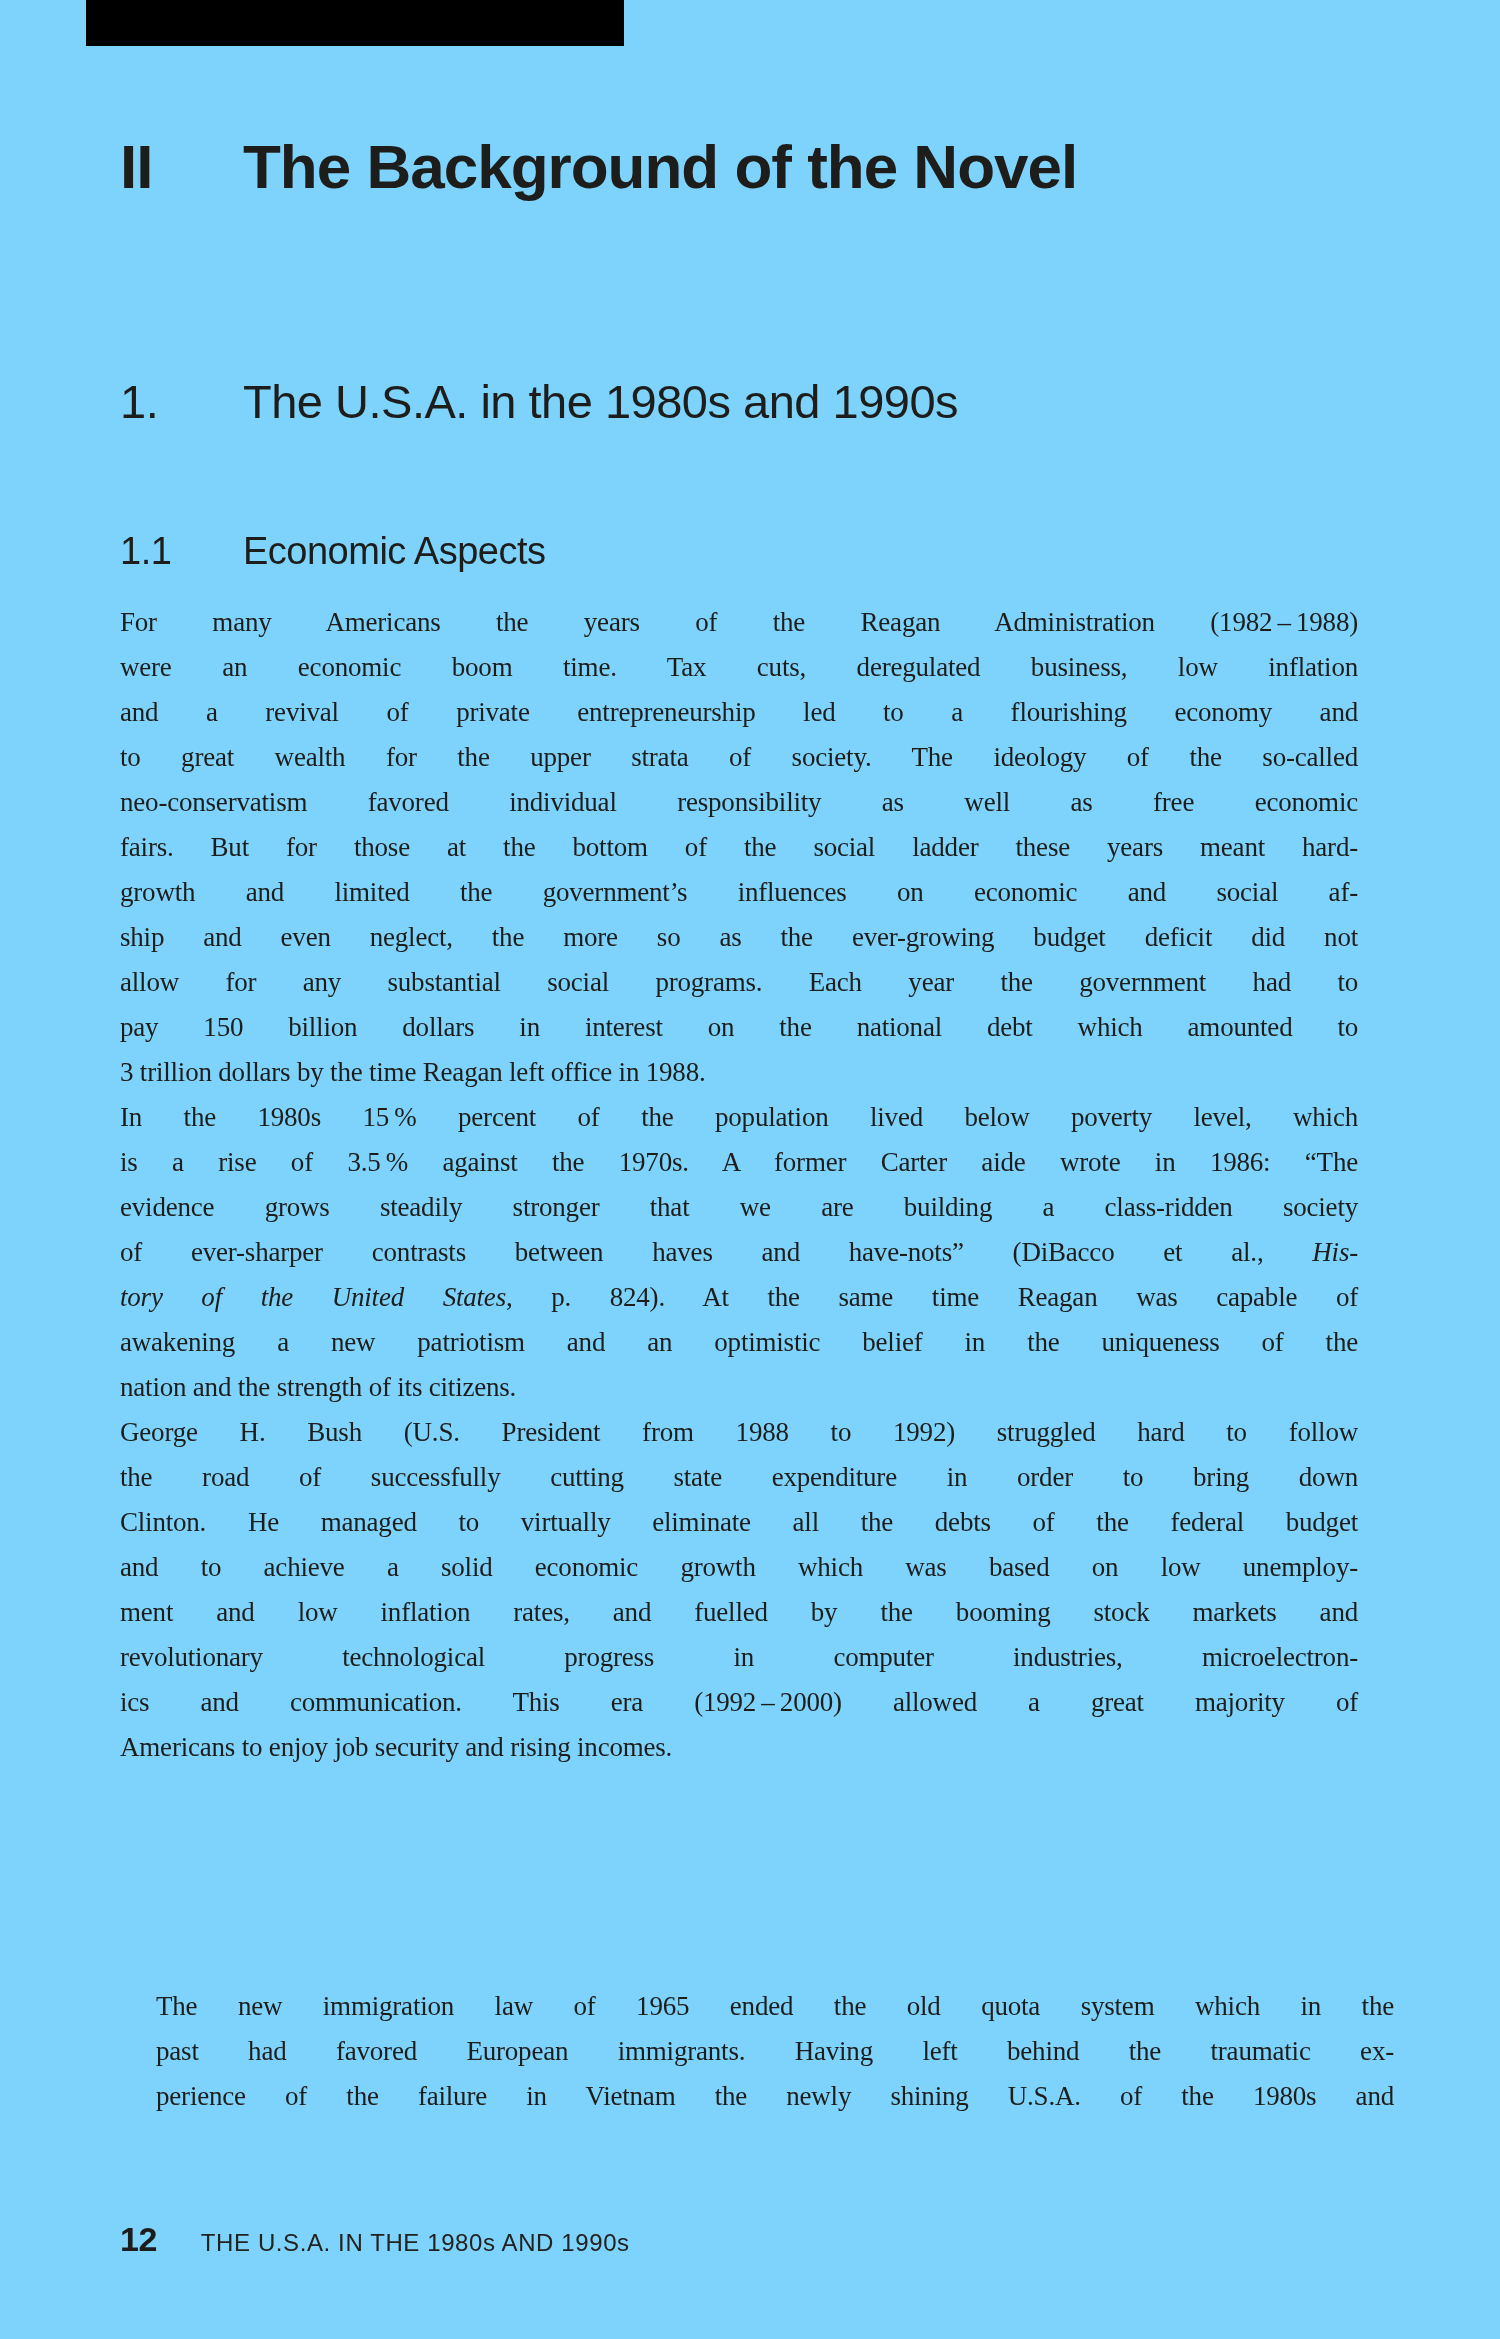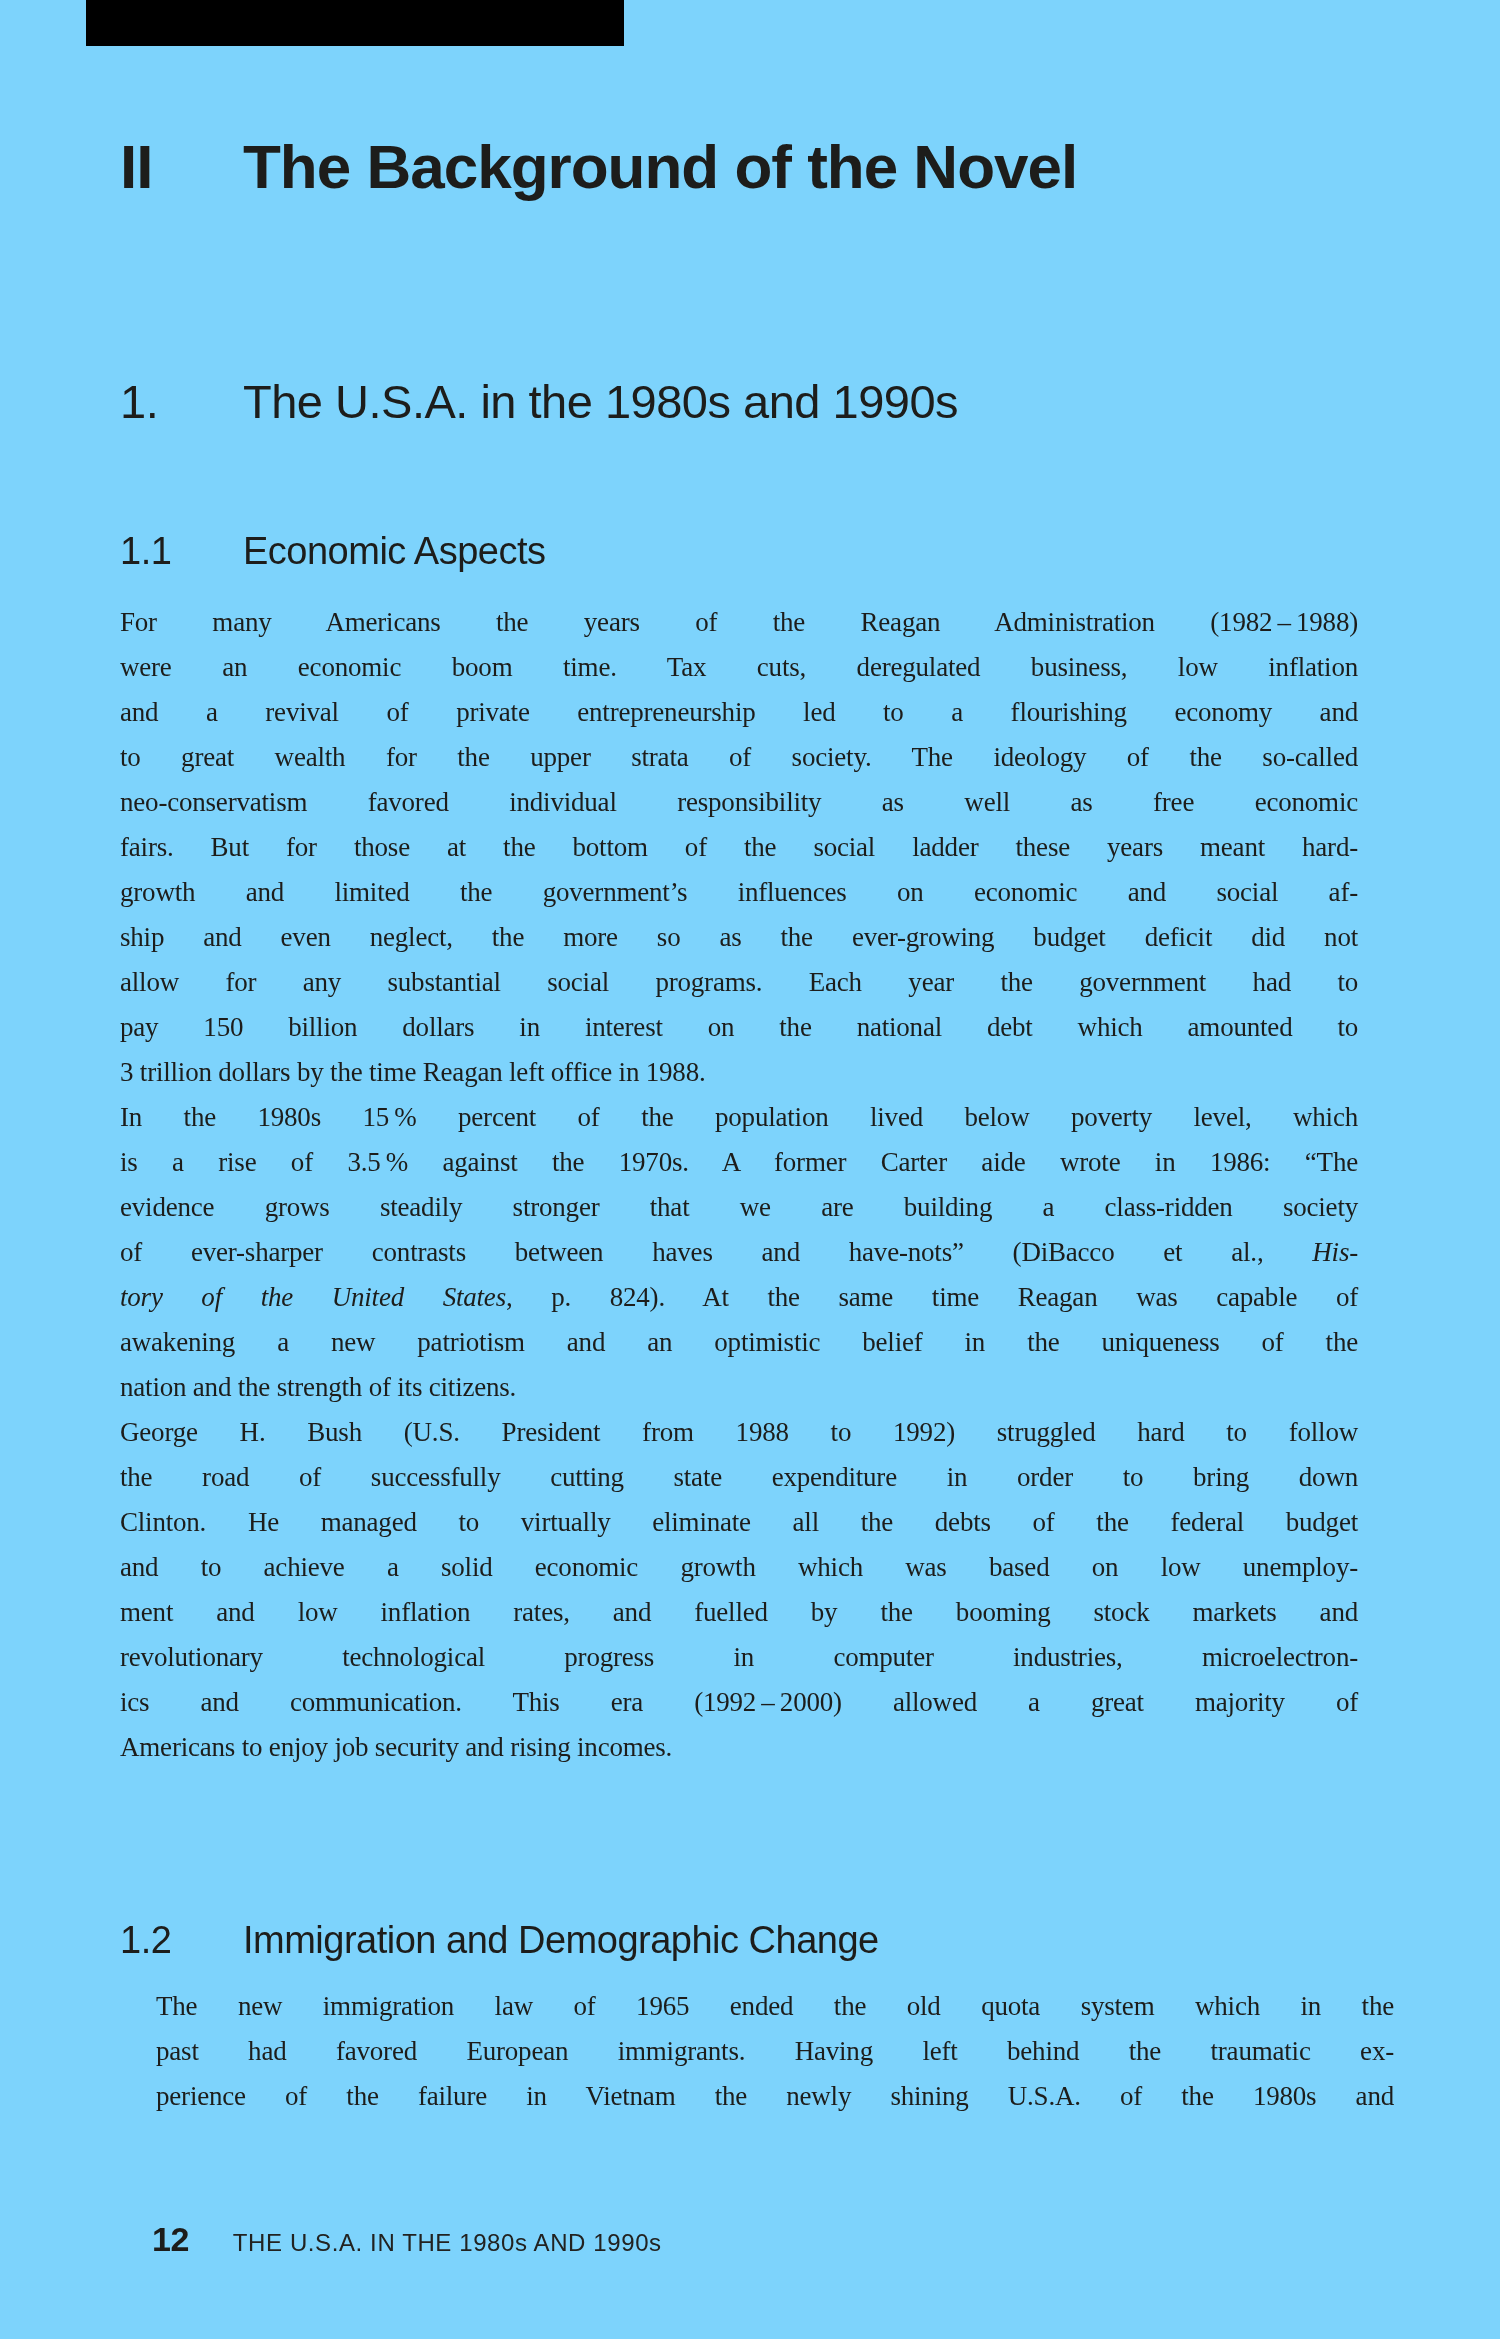--- a/index.html
+++ b/index.html
@@ -73,21 +73,20 @@
   }
   .it { font-style: italic; }
   .footer {
     position: absolute;
     left: 120px;
     top: 2220px;
     display: flex;
     align-items: baseline;
     font-family: "Liberation Sans", sans-serif;
     white-space: nowrap;
-    margin-left: 32px;
   }
   .pagenum {
     font-size: 34px;
     font-weight: 700;
     letter-spacing: -0.5px;
   }
   .running {
     margin-left: 44px;
     font-size: 24px;
     font-weight: 400;
@@ -141,24 +140,20 @@
     <div class="ln">George H. Bush (U.S. President from 1988 to 1992) struggled hard to follow</div>
     <div class="ln">the road of successfully cutting state expenditure in order to bring down</div>
     <div class="ln">Clinton. He managed to virtually eliminate all the debts of the federal budget</div>
     <div class="ln">and to achieve a solid economic growth which was based on low unemploy-</div>
     <div class="ln">ment and low inflation rates, and fuelled by the booming stock markets and</div>
     <div class="ln">revolutionary technological progress in computer industries, microelectron-</div>
     <div class="ln">ics and communication. This era (1992 – 2000) allowed a great majority of</div>
     <div class="ln left">Americans to enjoy job security and rising incomes.</div>
   </div>
 
-  <div class="hrow subsection-row sub2">
-    <span class="hnum">1.2</span>
-    <span>Immigration and Demographic Change</span>
-  </div>
 
   <div class="bodyblock b2">
     <div class="ln">The new immigration law of 1965 ended the old quota system which in the</div>
     <div class="ln">past had favored European immigrants. Having left behind the traumatic ex-</div>
     <div class="ln">perience of the failure in Vietnam the newly shining U.S.A. of the 1980s and</div>
   </div>
 
   <div class="footer">
     <span class="pagenum">12</span>
     <span class="running">THE U.S.A. IN THE 1980s AND 1990s</span>

